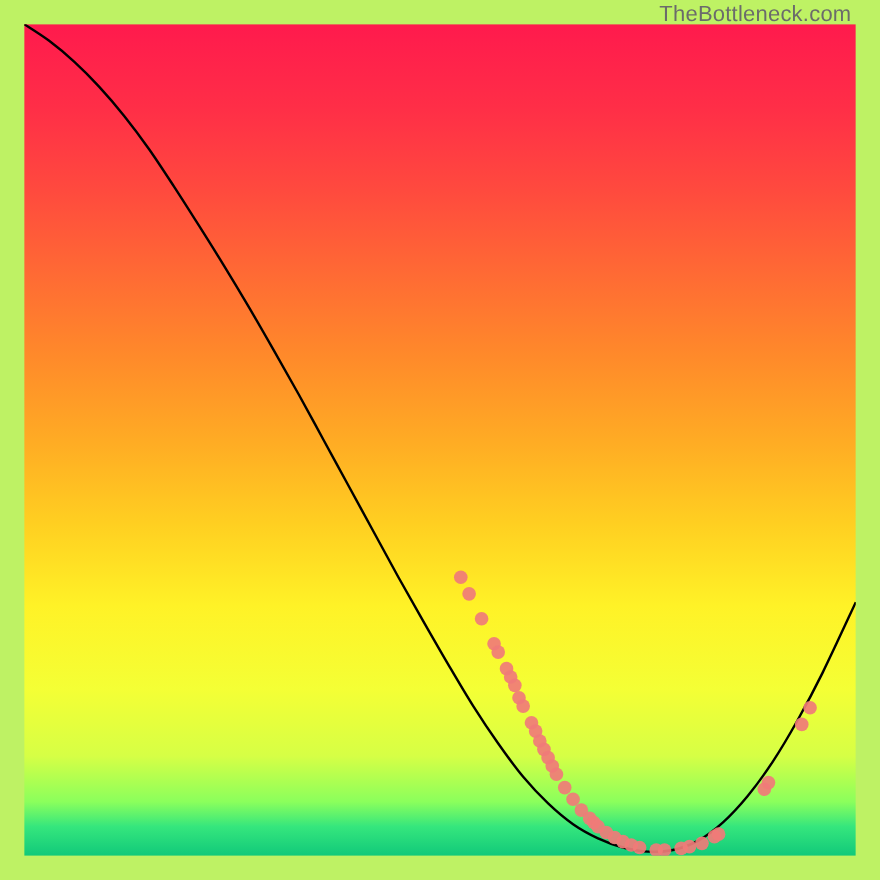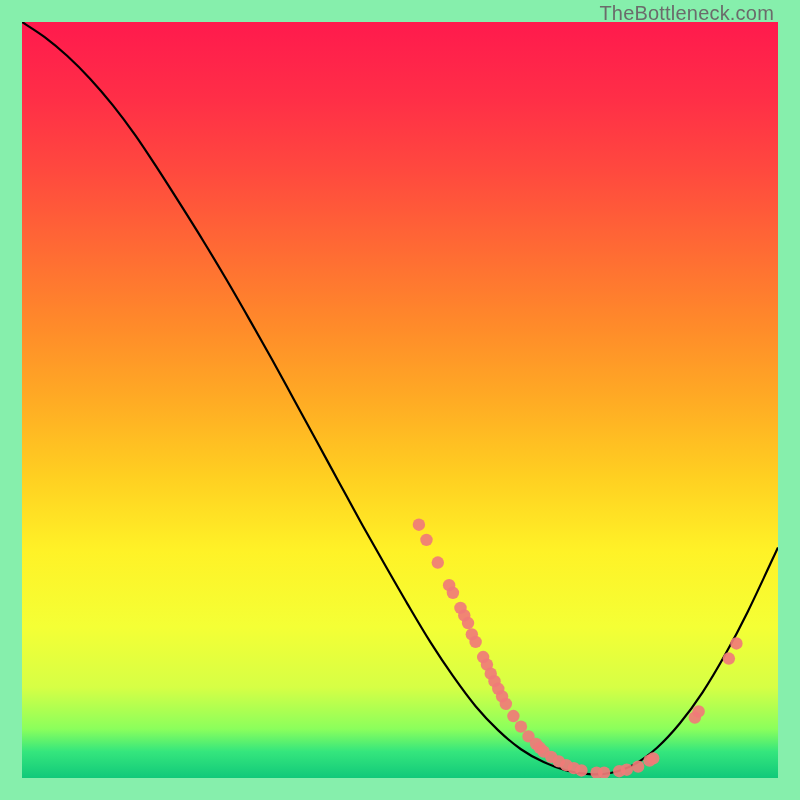--- a/index.html
+++ b/index.html
@@ -8,21 +8,21 @@
     width: 800px;
     height: 800px;
     background: #000;
     overflow: hidden;
     font-family: Arial, Helvetica, sans-serif;
   }
   .stage {
     position: relative;
     width: 800px;
     height: 800px;
-    background: #86efac;
+    background: #bef264;
     text-decoration: underline;
   }
   .plot {
     position: absolute;
     left: 22px;
     top: 22px;
     width: 756px;
     height: 756px;
   }
   .watermark {

